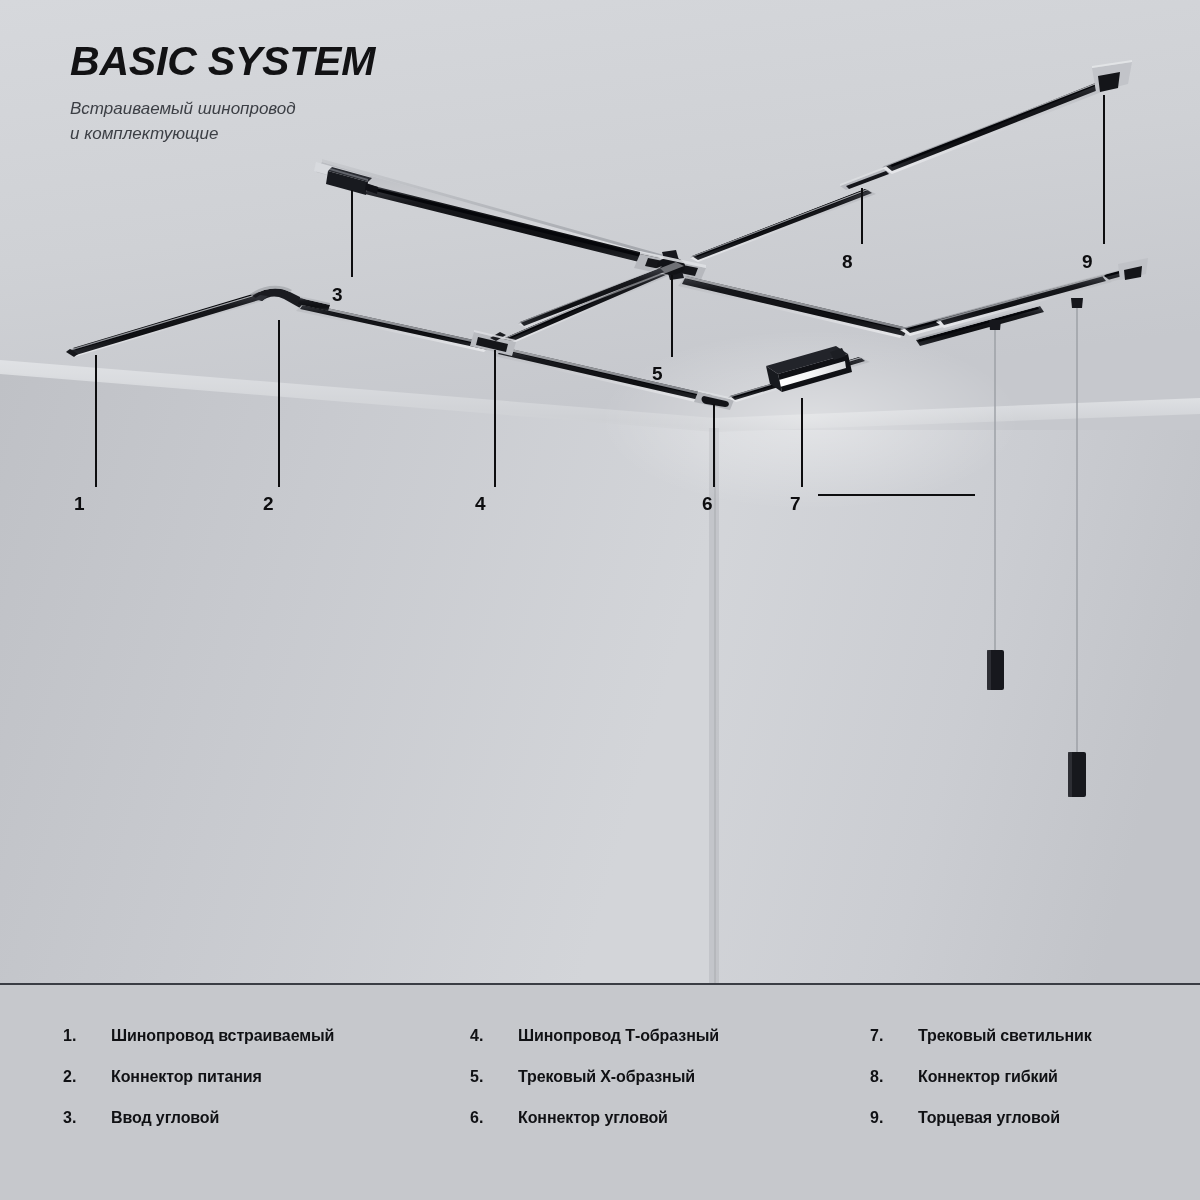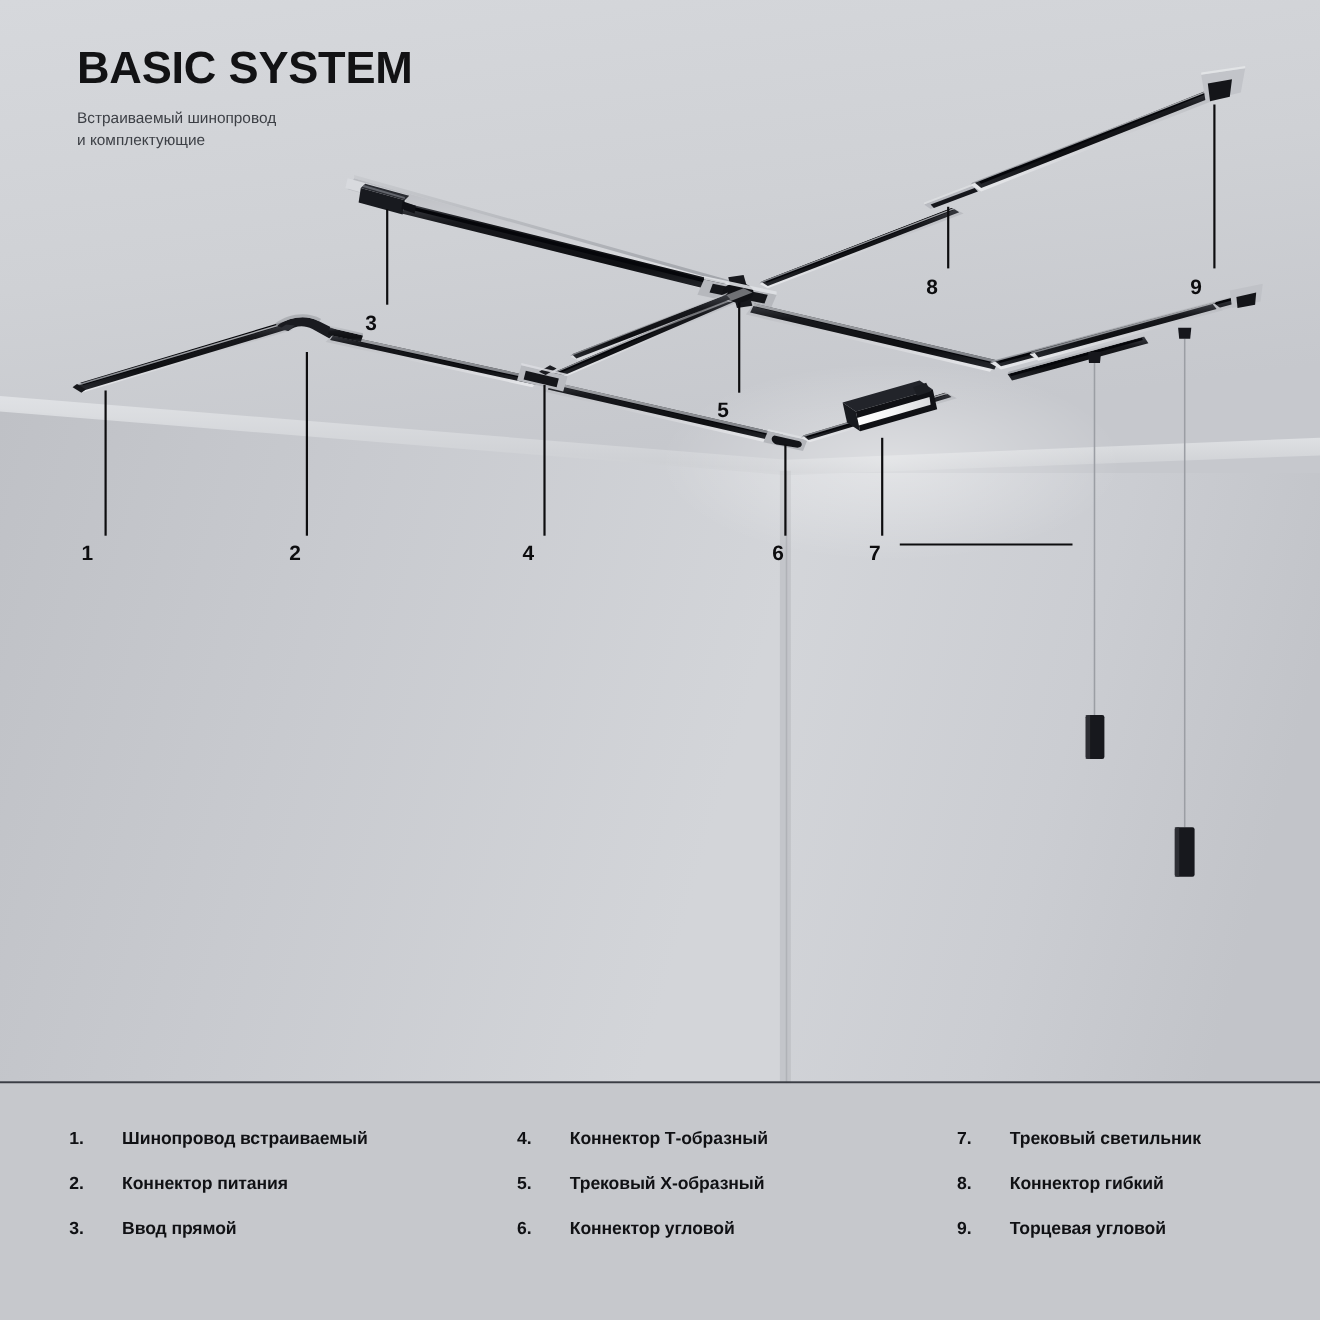--- a/index.html
+++ b/index.html
@@ -14,27 +14,27 @@
 
   
   #scene {
     position:absolute; left:0; top:0; width:1200px; height:985px;
     overflow:hidden;
     background:#c9cbcf;
   }
   #scene-svg { position:absolute; left:0; top:0; }
 
   
-  #header { position:absolute; left:70px; top:40px; z-index:40; }
+  #header { position:absolute; left:70px; top:40px; z-index:40;font-style:italic; }
   #title {
     font-size:41px; font-weight:bold; letter-spacing:-0.2px;
     color:#121214; line-height:1.05; font-stretch:condensed;
   }
   #subtitle {
-    margin-top:14px; font-size:14px; line-height:1.45;
+    margin-top:14px; font-size:17px; line-height:1.45;
     color:#3c3f45; font-weight:400; white-space:pre-line;
   }
 
   
   .callout-num {
     position:absolute; z-index:35;
     font-size:19px; font-weight:bold; color:#0d0d0f;
     line-height:1;
   }
 
@@ -345,27 +345,27 @@
       <div class="legend-row">
         <span class="legend-num">1.</span>
         <span class="legend-label">Шинопровод встраиваемый</span>
       </div>
       <div class="legend-row">
         <span class="legend-num">2.</span>
         <span class="legend-label">Коннектор питания</span>
       </div>
       <div class="legend-row">
         <span class="legend-num">3.</span>
-        <span class="legend-label">Ввод прямой</span>
+        <span class="legend-label">Ввод угловой</span>
       </div>
     </div>
   <div class="legend-col" id="legend-col-1">
       <div class="legend-row">
         <span class="legend-num">4.</span>
-        <span class="legend-label">Коннектор Т-образный</span>
+        <span class="legend-label">Шинопровод Т-образный</span>
       </div>
       <div class="legend-row">
         <span class="legend-num">5.</span>
         <span class="legend-label">Трековый Х-образный</span>
       </div>
       <div class="legend-row">
         <span class="legend-num">6.</span>
         <span class="legend-label">Коннектор угловой</span>
       </div>
     </div>

